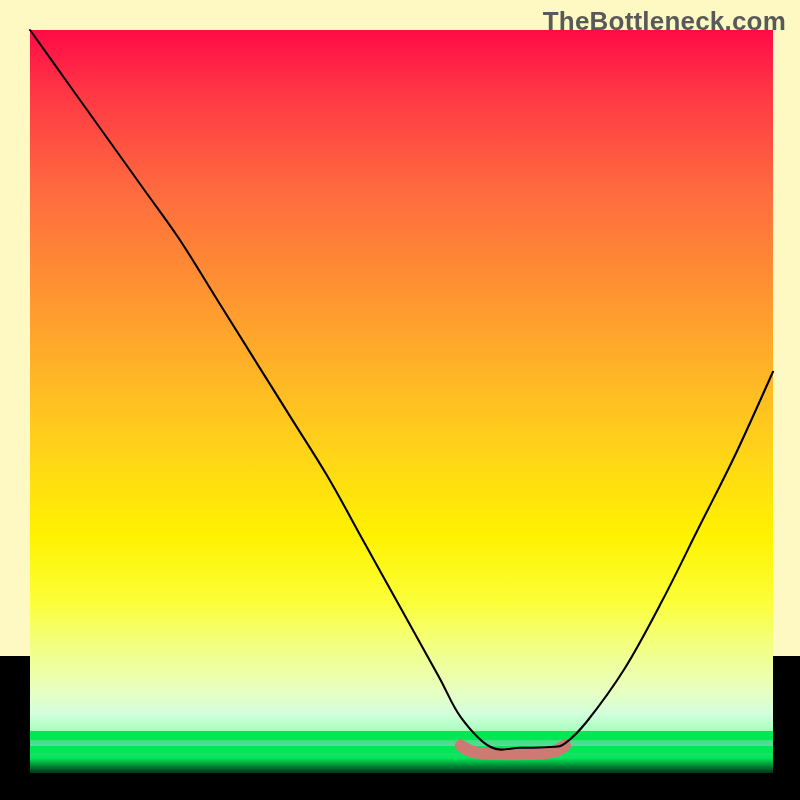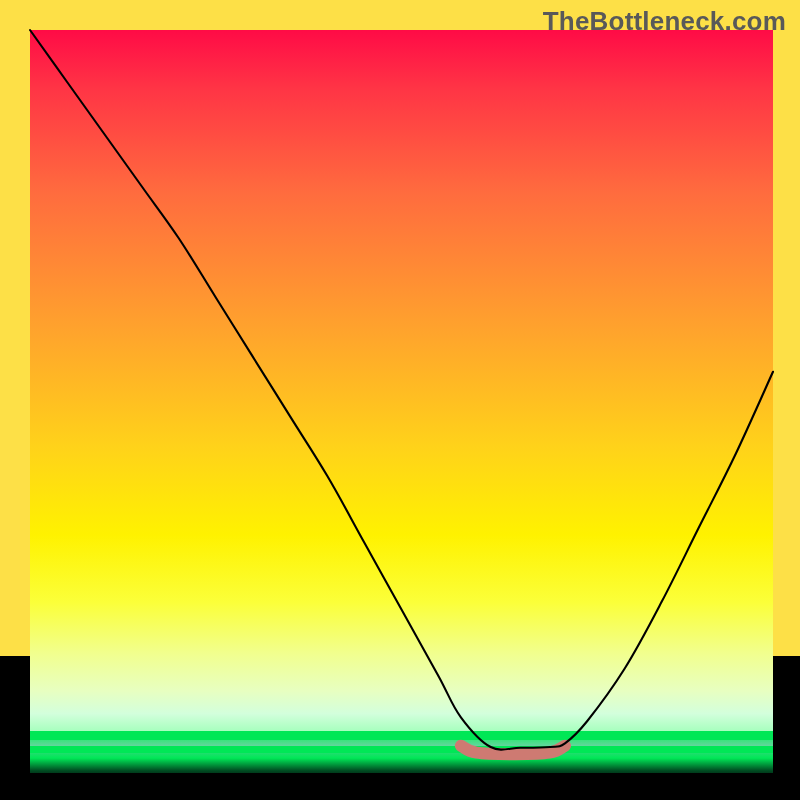--- a/index.html
+++ b/index.html
@@ -1,20 +1,20 @@
 <!DOCTYPE html>
 <html><head>
 <meta charset="utf-8">
 <style>
   * { margin: 0; padding: 0; box-sizing: border-box; }
   html, body { width: 800px; height: 800px; overflow: hidden; background: #000; }
   .outer {
     width: 800px;
     height: 656px;
-    background: #fde047;
+    background: #fef9c3;
     position: relative;
   }
   .watermark {
     position: absolute;
     top: 6px;
     right: 14px;
     color: #595959;
     font-family: Arial, Helvetica, sans-serif;
     font-size: 26px;
     font-weight: 600;

